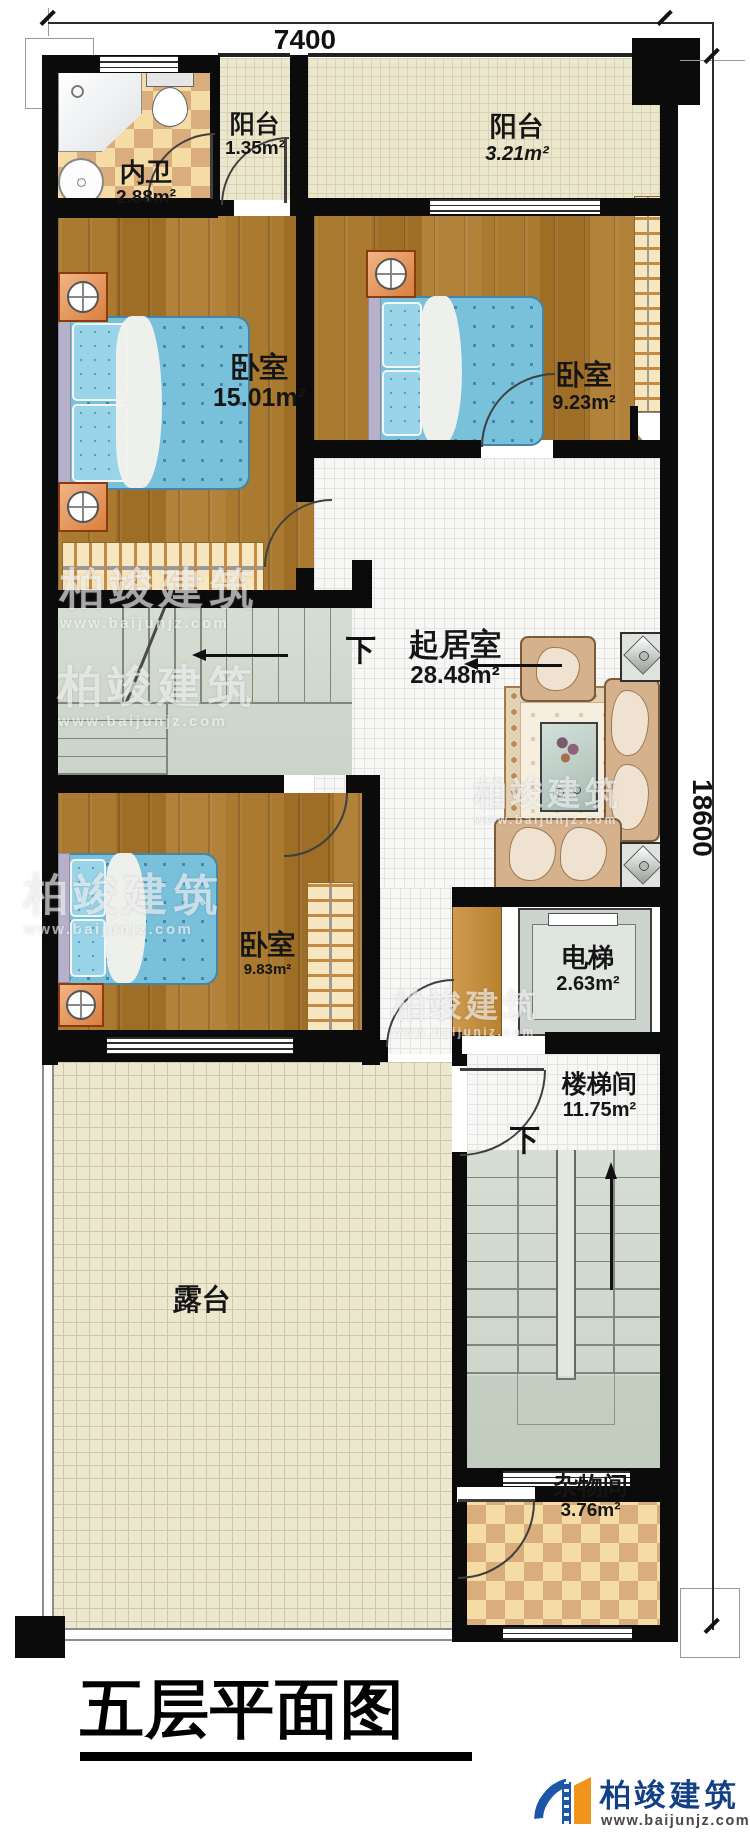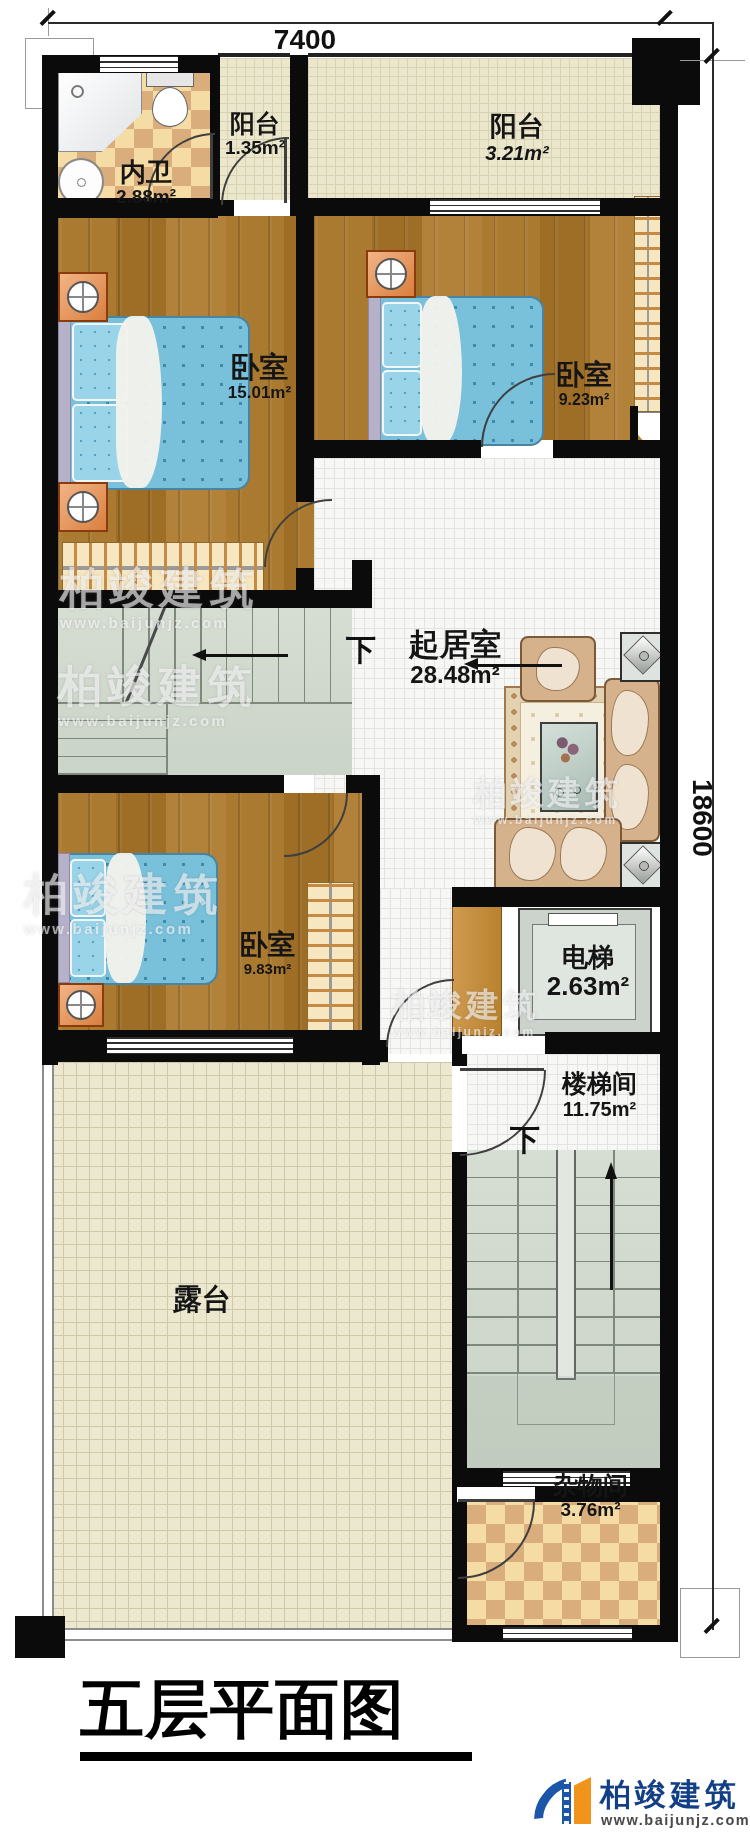--- a/index.html
+++ b/index.html
@@ -269,37 +269,37 @@
   <div class="rlabel" style="left:212px;top:110px;width:86px;">
     <span style="font-size:25px;">阳台</span>
     <span style="font-size:19px;">1.35m²</span>
   </div>
   <div class="rlabel" style="left:462px;top:112px;width:110px;">
     <span style="font-size:27px;">阳台</span>
     <span style="font-size:20px;font-style:italic;">3.21m²</span>
   </div>
   <div class="rlabel" style="left:202px;top:352px;width:115px;">
     <span style="font-size:29px;">卧室</span>
-    <span style="font-size:17px;text-align:center;">15.01m²</span>
+    <span style="font-size:25px;text-align:center;">15.01m²</span>
   </div>
   <div class="rlabel" style="left:528px;top:360px;width:112px;">
     <span style="font-size:28px;">卧室</span>
-    <span style="font-size:16px;">9.23m²</span>
+    <span style="font-size:20px;">9.23m²</span>
   </div>
   <div class="rlabel" style="left:390px;top:628px;width:130px;">
     <span style="font-size:31px;">起居室</span>
     <span style="font-size:24px;">28.48m²</span>
   </div>
   <div class="rlabel" style="left:210px;top:930px;width:115px;">
     <span style="font-size:28px;">卧室</span>
     <span style="font-size:15px;">9.83m²</span>
   </div>
   <div class="rlabel" style="left:533px;top:943px;width:110px;">
     <span style="font-size:26px;">电梯</span>
-    <span style="font-size:26px;">2.63m²</span>
+    <span style="font-size:20px;">2.63m²</span>
   </div>
   <div class="rlabel" style="left:537px;top:1070px;width:125px;">
     <span style="font-size:25px;">楼梯间</span>
     <span style="font-size:20px;">11.75m²</span>
   </div>
   <div class="rlabel" style="left:152px;top:1284px;width:100px;">
     <span style="font-size:29px;">露台</span>
   </div>
   <div class="rlabel" style="left:528px;top:1472px;width:125px;">
     <span style="font-size:25px;">杂物间</span>

